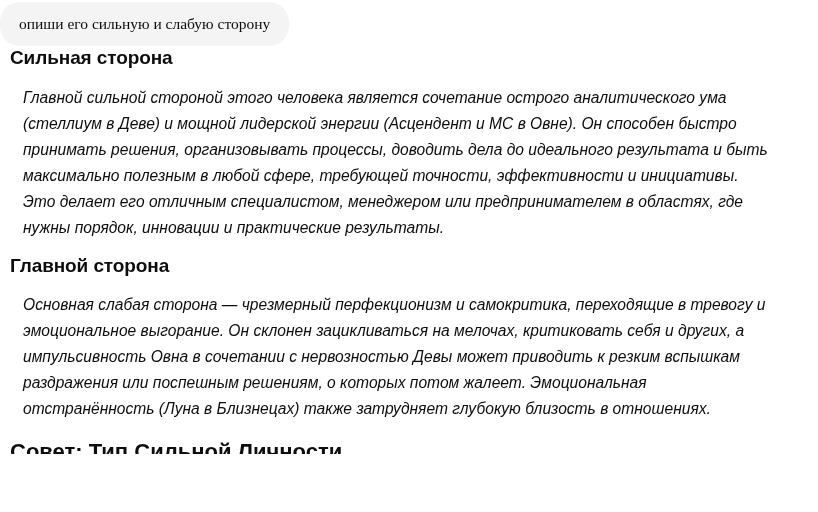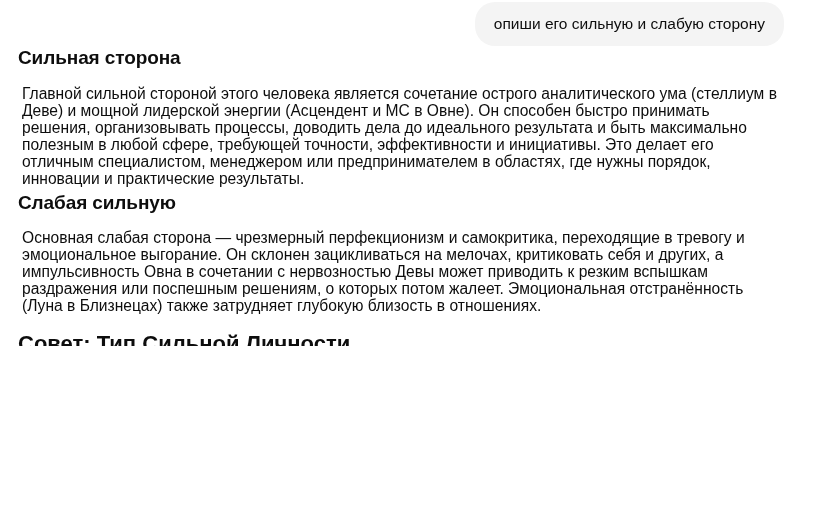--- a/index.html
+++ b/index.html
@@ -21,59 +21,60 @@
     top: 0;
     left: 0;
     width: 818px;
     height: 512px;
     overflow: hidden;
   }
 
   
   .user-row {
     display: flex;
-    justify-content: flex-end;
     padding: 0 34px 0 0;
     margin-top: 2px;
+    font-family: Liberation Serif, serif;
   }
   .user-bubble {
     background: #f4f4f4;
     border-radius: 20px;
     padding: 11px 19px 12px 19px;
     font-size: 15.5px;
     line-height: 21px;
     color: #0d0d0d;
     max-width: 520px;
     text-align: left;
   }
 
   .assistant {
-    padding: 0 34px 0 18px;
+    padding: 0 34px 0 10px;
   }
 
   h2.section-title {
     font-size: 19px;
     line-height: 24px;
     font-weight: bold;
     margin: 0;
     padding: 0;
     color: #0d0d0d;
     letter-spacing: -0.1px;
   }
   .sp-strong { margin-top: 56px; }
   .sp-weak { margin-top: 34px; }
 
   p.body-text {
     font-size: 15.6px;
-    line-height: 17px;
-    margin: 4px;
+    line-height: 26px;
+    margin: 13px;
     padding: 0;
     color: #0d0d0d;
     margin-top: 15px;
     max-width: 770px;
+    font-style: italic;
   }
   p.tight { margin-top: 14px; }
 
   .cut-line {
     margin-top: 18px;
     height: 14px;
     overflow: hidden;
     font-size: 22px;
     line-height: 24px;
     font-weight: bold;
@@ -87,19 +88,19 @@
 
   <div class="user-row">
     <div class="user-bubble">опиши его сильную и слабую сторону</div>
   </div>
 
   <div class="assistant">
 
     <h2 class="section-title sp-strong">Сильная сторона</h2>
     <p class="body-text">Главной сильной стороной этого человека является сочетание острого аналитического ума (стеллиум в Деве) и мощной лидерской энергии (Асцендент и МС в Овне). Он способен быстро принимать решения, организовывать процессы, доводить дела до идеального результата и быть максимально полезным в любой сфере, требующей точности, эффективности и инициативы. Это делает его отличным специалистом, менеджером или предпринимателем в областях, где нужны порядок, инновации и практические результаты.</p>
 
-    <h2 class="section-title sp-weak">Слабая сильную</h2>
+    <h2 class="section-title sp-weak">Главной сторона</h2>
     <p class="body-text tight">Основная слабая сторона — чрезмерный перфекционизм и самокритика, переходящие в тревогу и эмоциональное выгорание. Он склонен зацикливаться на мелочах, критиковать себя и других, а импульсивность Овна в сочетании с нервозностью Девы может приводить к резким вспышкам раздражения или поспешным решениям, о которых потом жалеет. Эмоциональная отстранённость (Луна в Близнецах) также затрудняет глубокую близость в отношениях.</p>
 
     <div class="cut-line">Совет: Тип Cильной Личности</div>
 
   </div>
 </div>
 
 </body></html>

